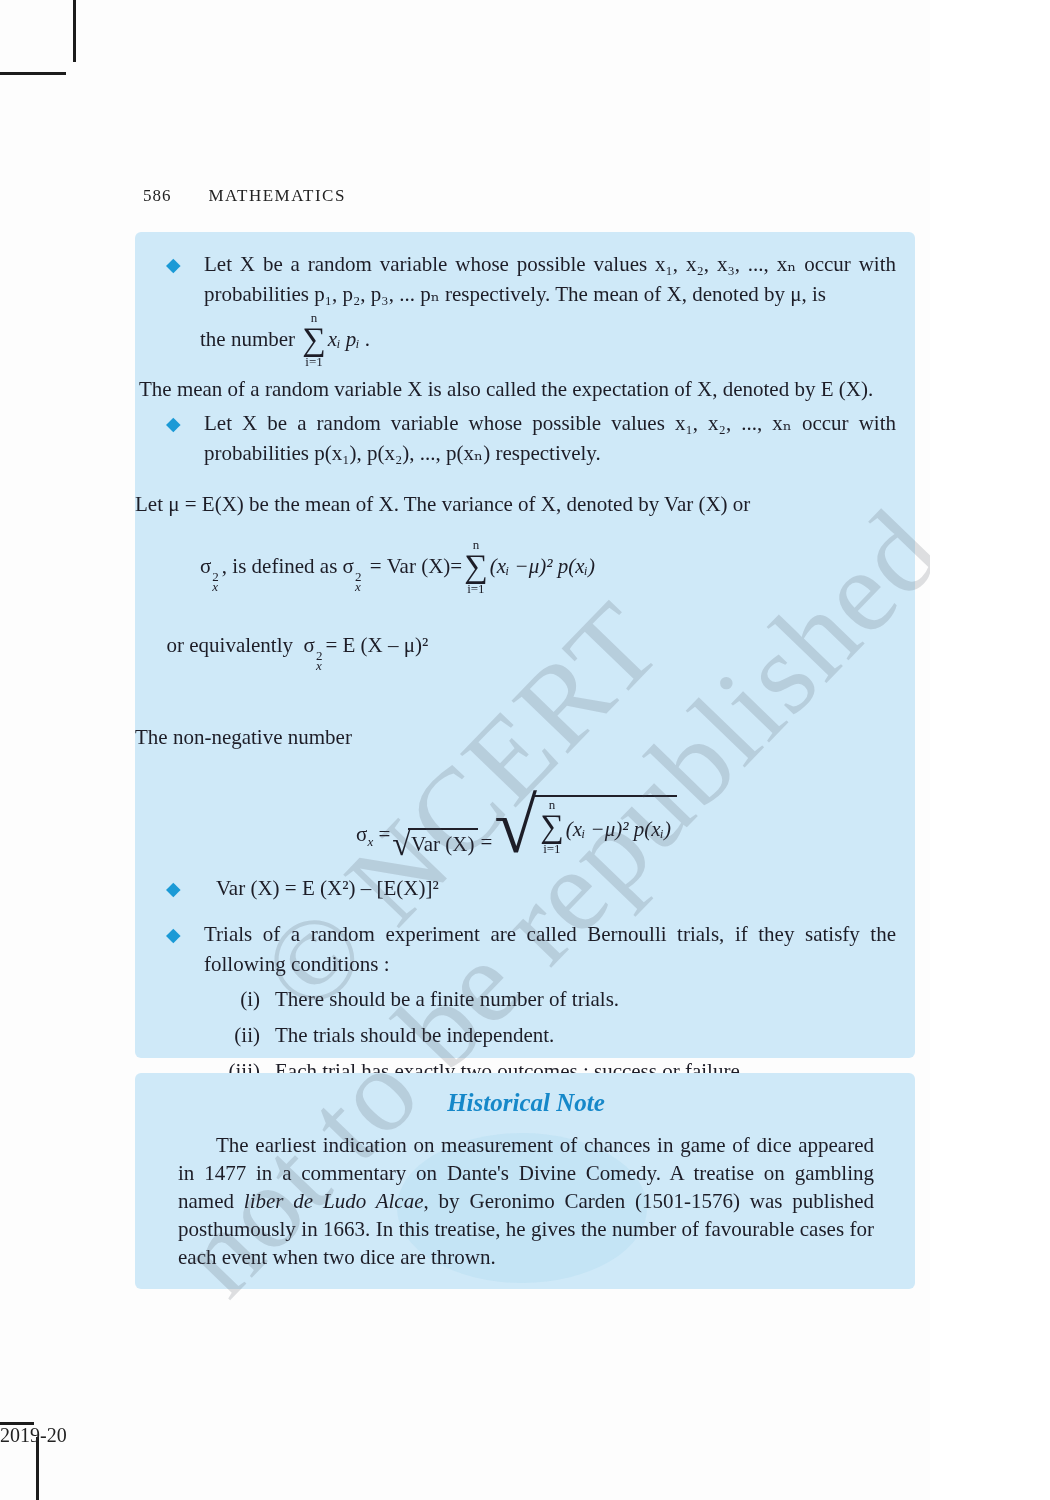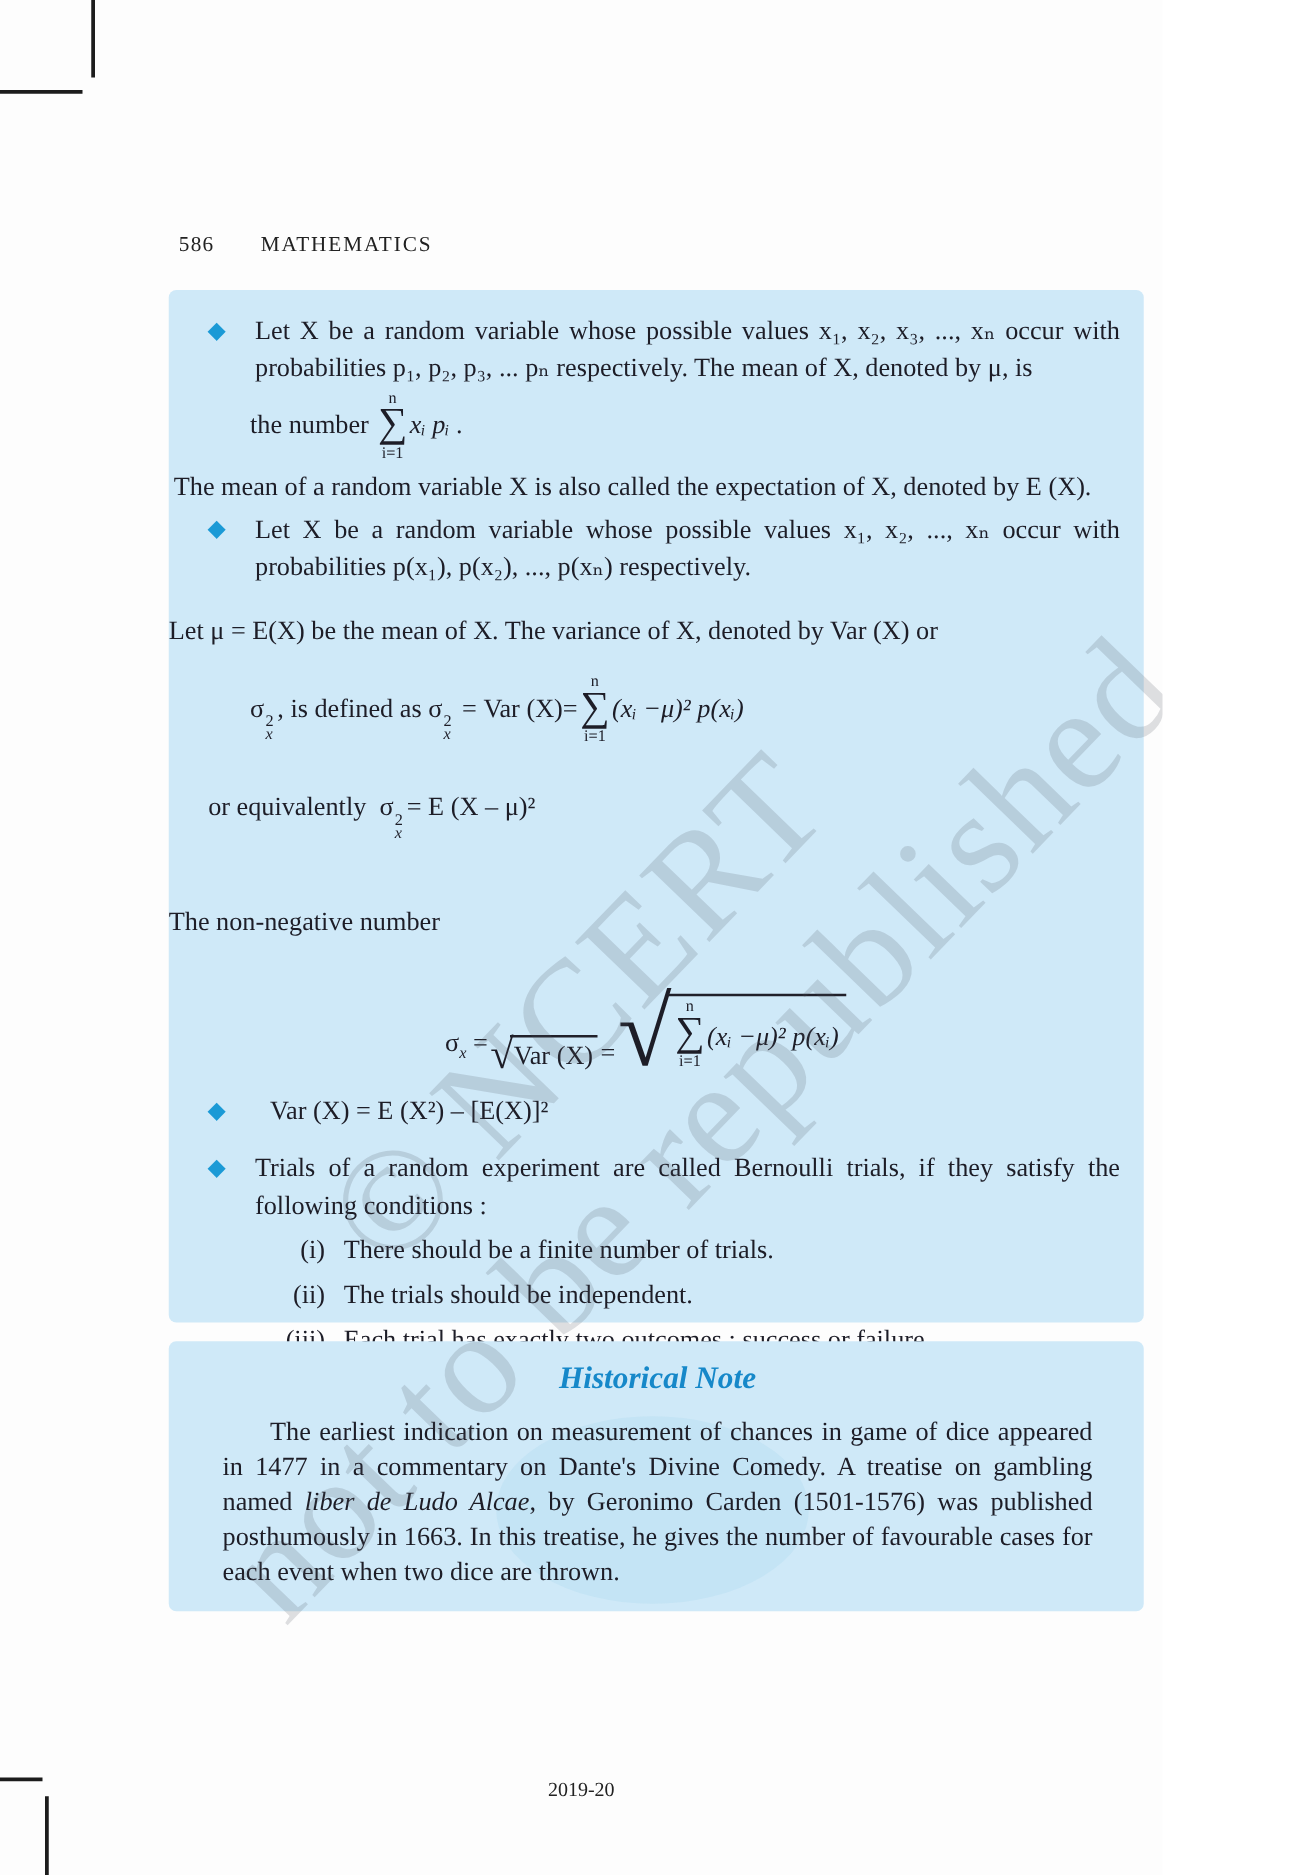--- a/index.html
+++ b/index.html
@@ -59,21 +59,21 @@
   .hist-title{margin:4px 0 14px;text-align:center;font-size:25px;font-weight:bold;font-style:italic;color:#1688c9;}
   .hist-para{margin:13px;text-align:justify;text-indent:38px;position:relative;z-index:1;}
   .hist-ellipse{position:absolute;left:262px;top:60px;width:250px;height:150px;border-radius:50%;
                 background:#c1e2f4;opacity:.8;z-index:0;}
 
   
   .watermark{position:absolute;left:510px;top:855px;transform:translate(-50%,-50%) rotate(-46deg);
              font-size:118px;line-height:137px;letter-spacing:2px;white-space:nowrap;text-align:center;
              color:rgba(78,84,94,0.18);pointer-events:none;z-index:30;}
 
-  .footer{position:absolute;left:0;right:0;top:1424px;text-align:center;font-size:16px;color:#222;}
+  .footer{position:absolute;left:0;right:0;top:1424px;font-size:20px;color:#222;}
 </style>
 </head>
 <body>
 
 <div class="page">
 
   <div class="crop cm-tl-v"></div>
   <div class="crop cm-tl-h"></div>
   <div class="crop cm-bl-h"></div>
   <div class="crop cm-bl-v"></div>

